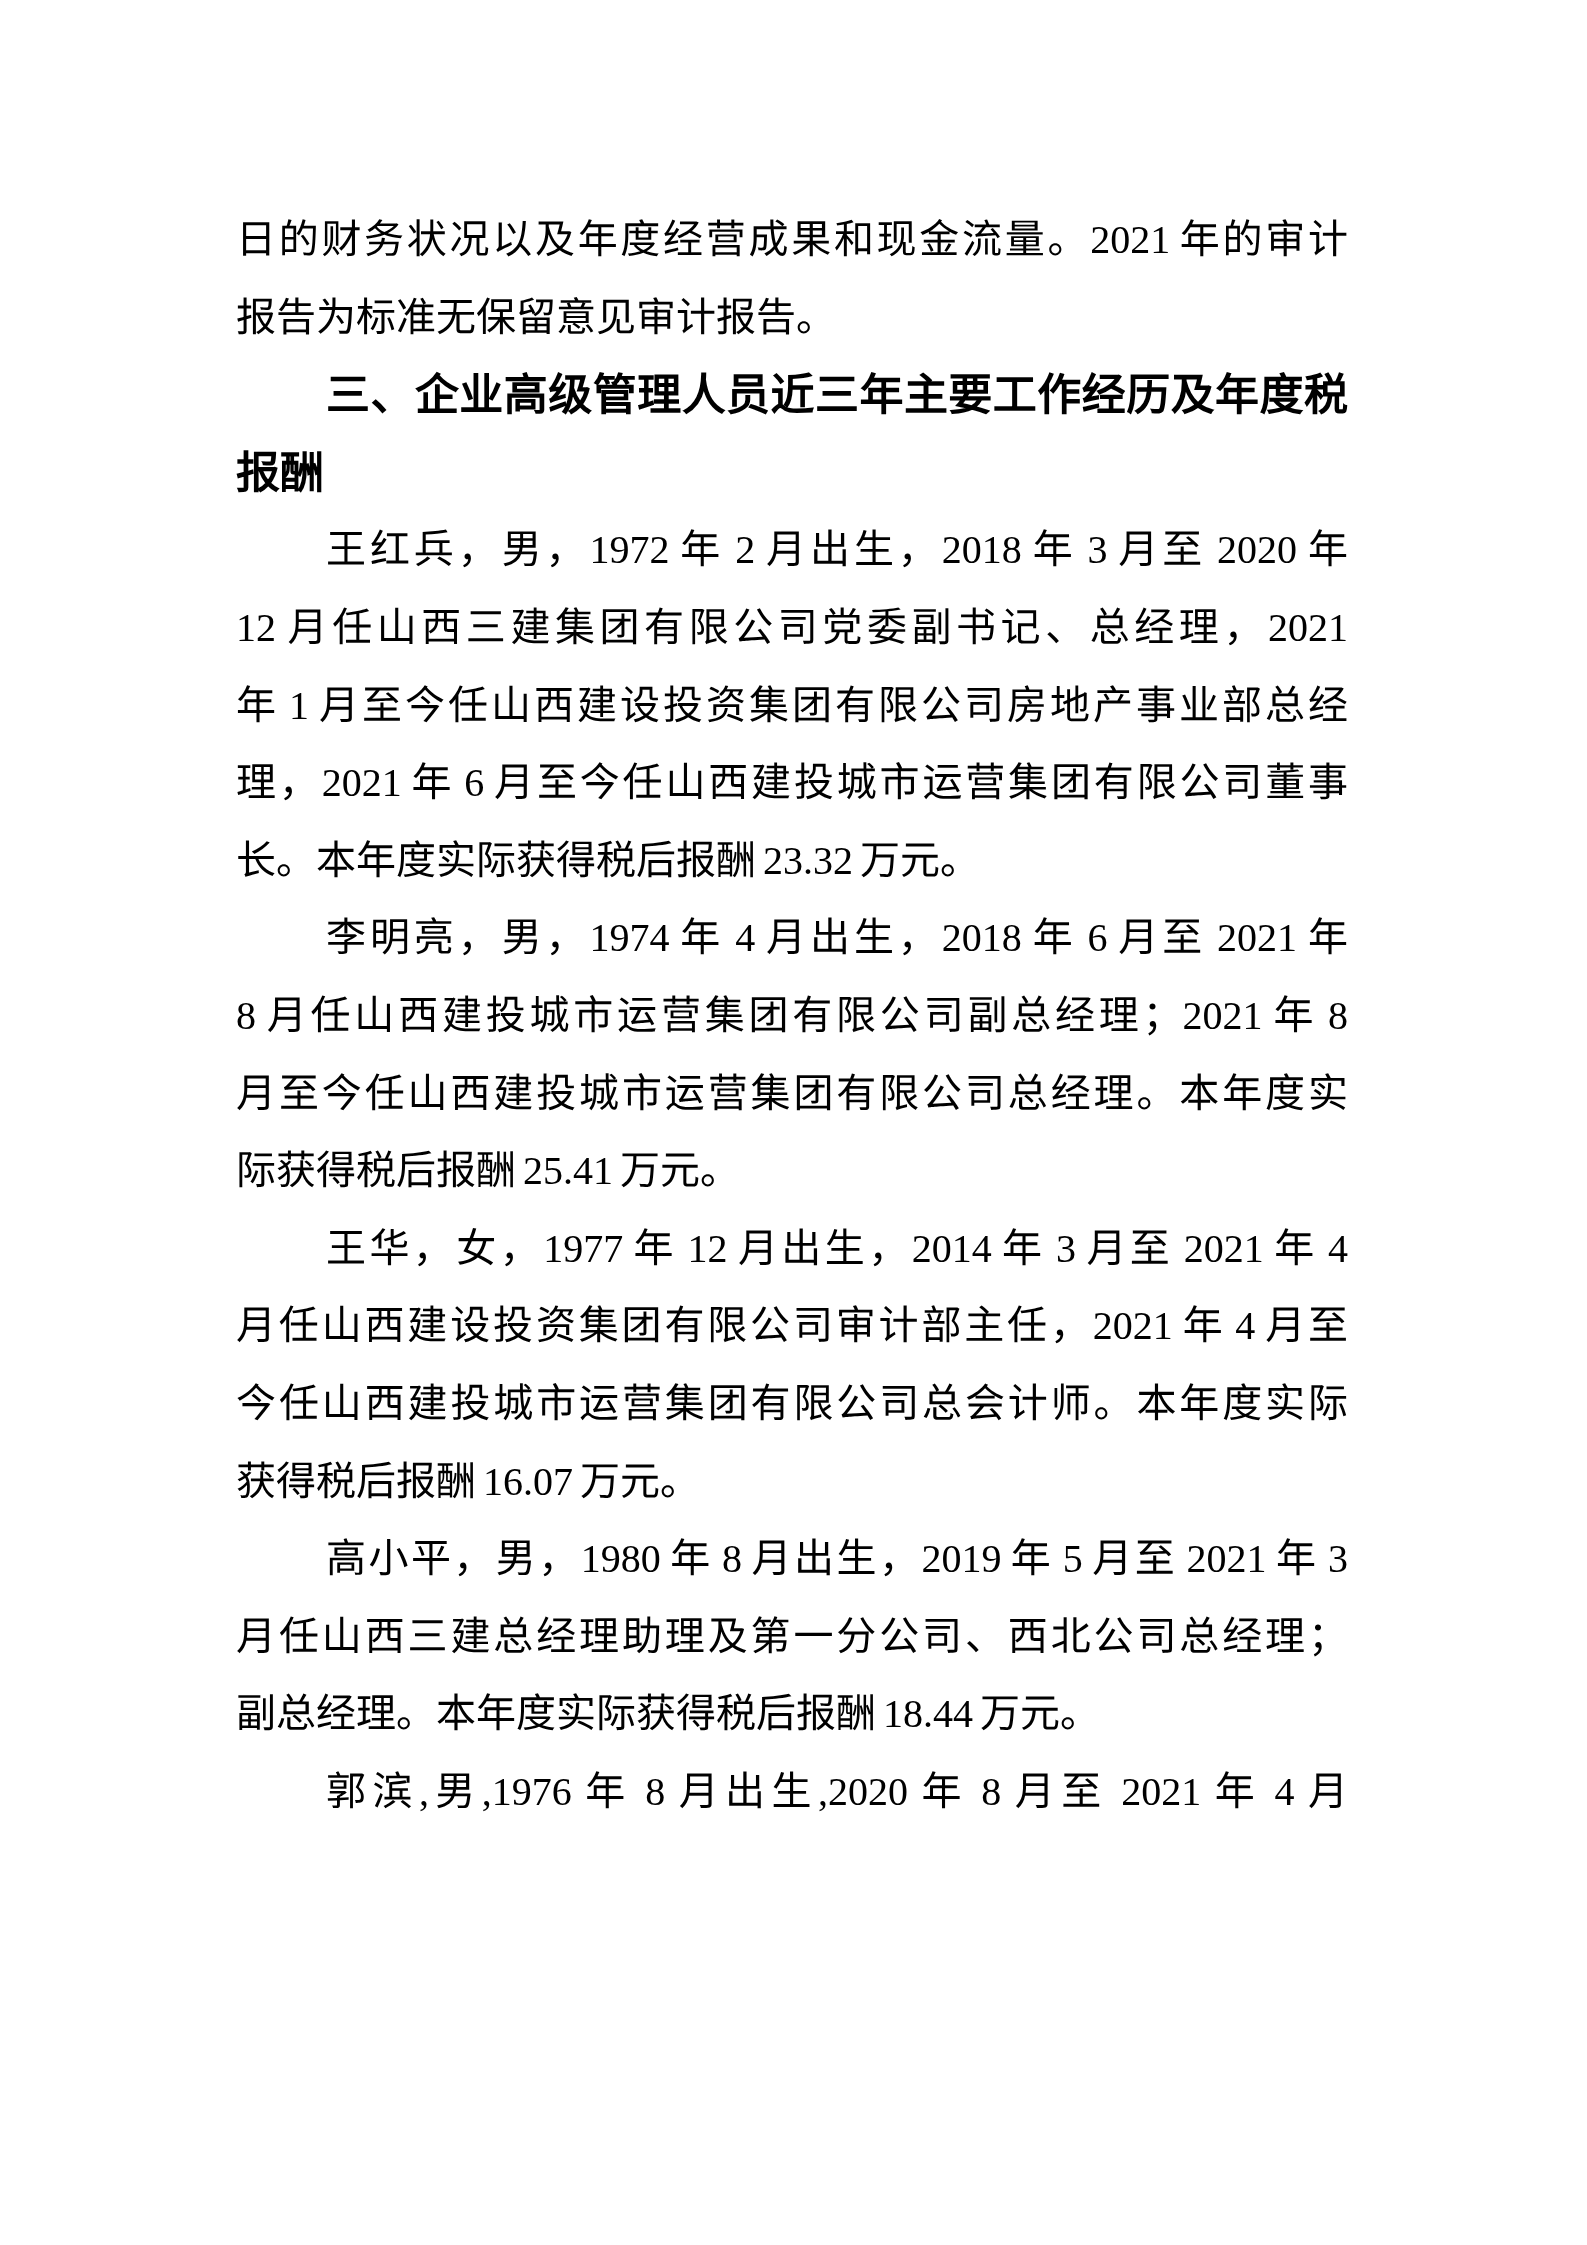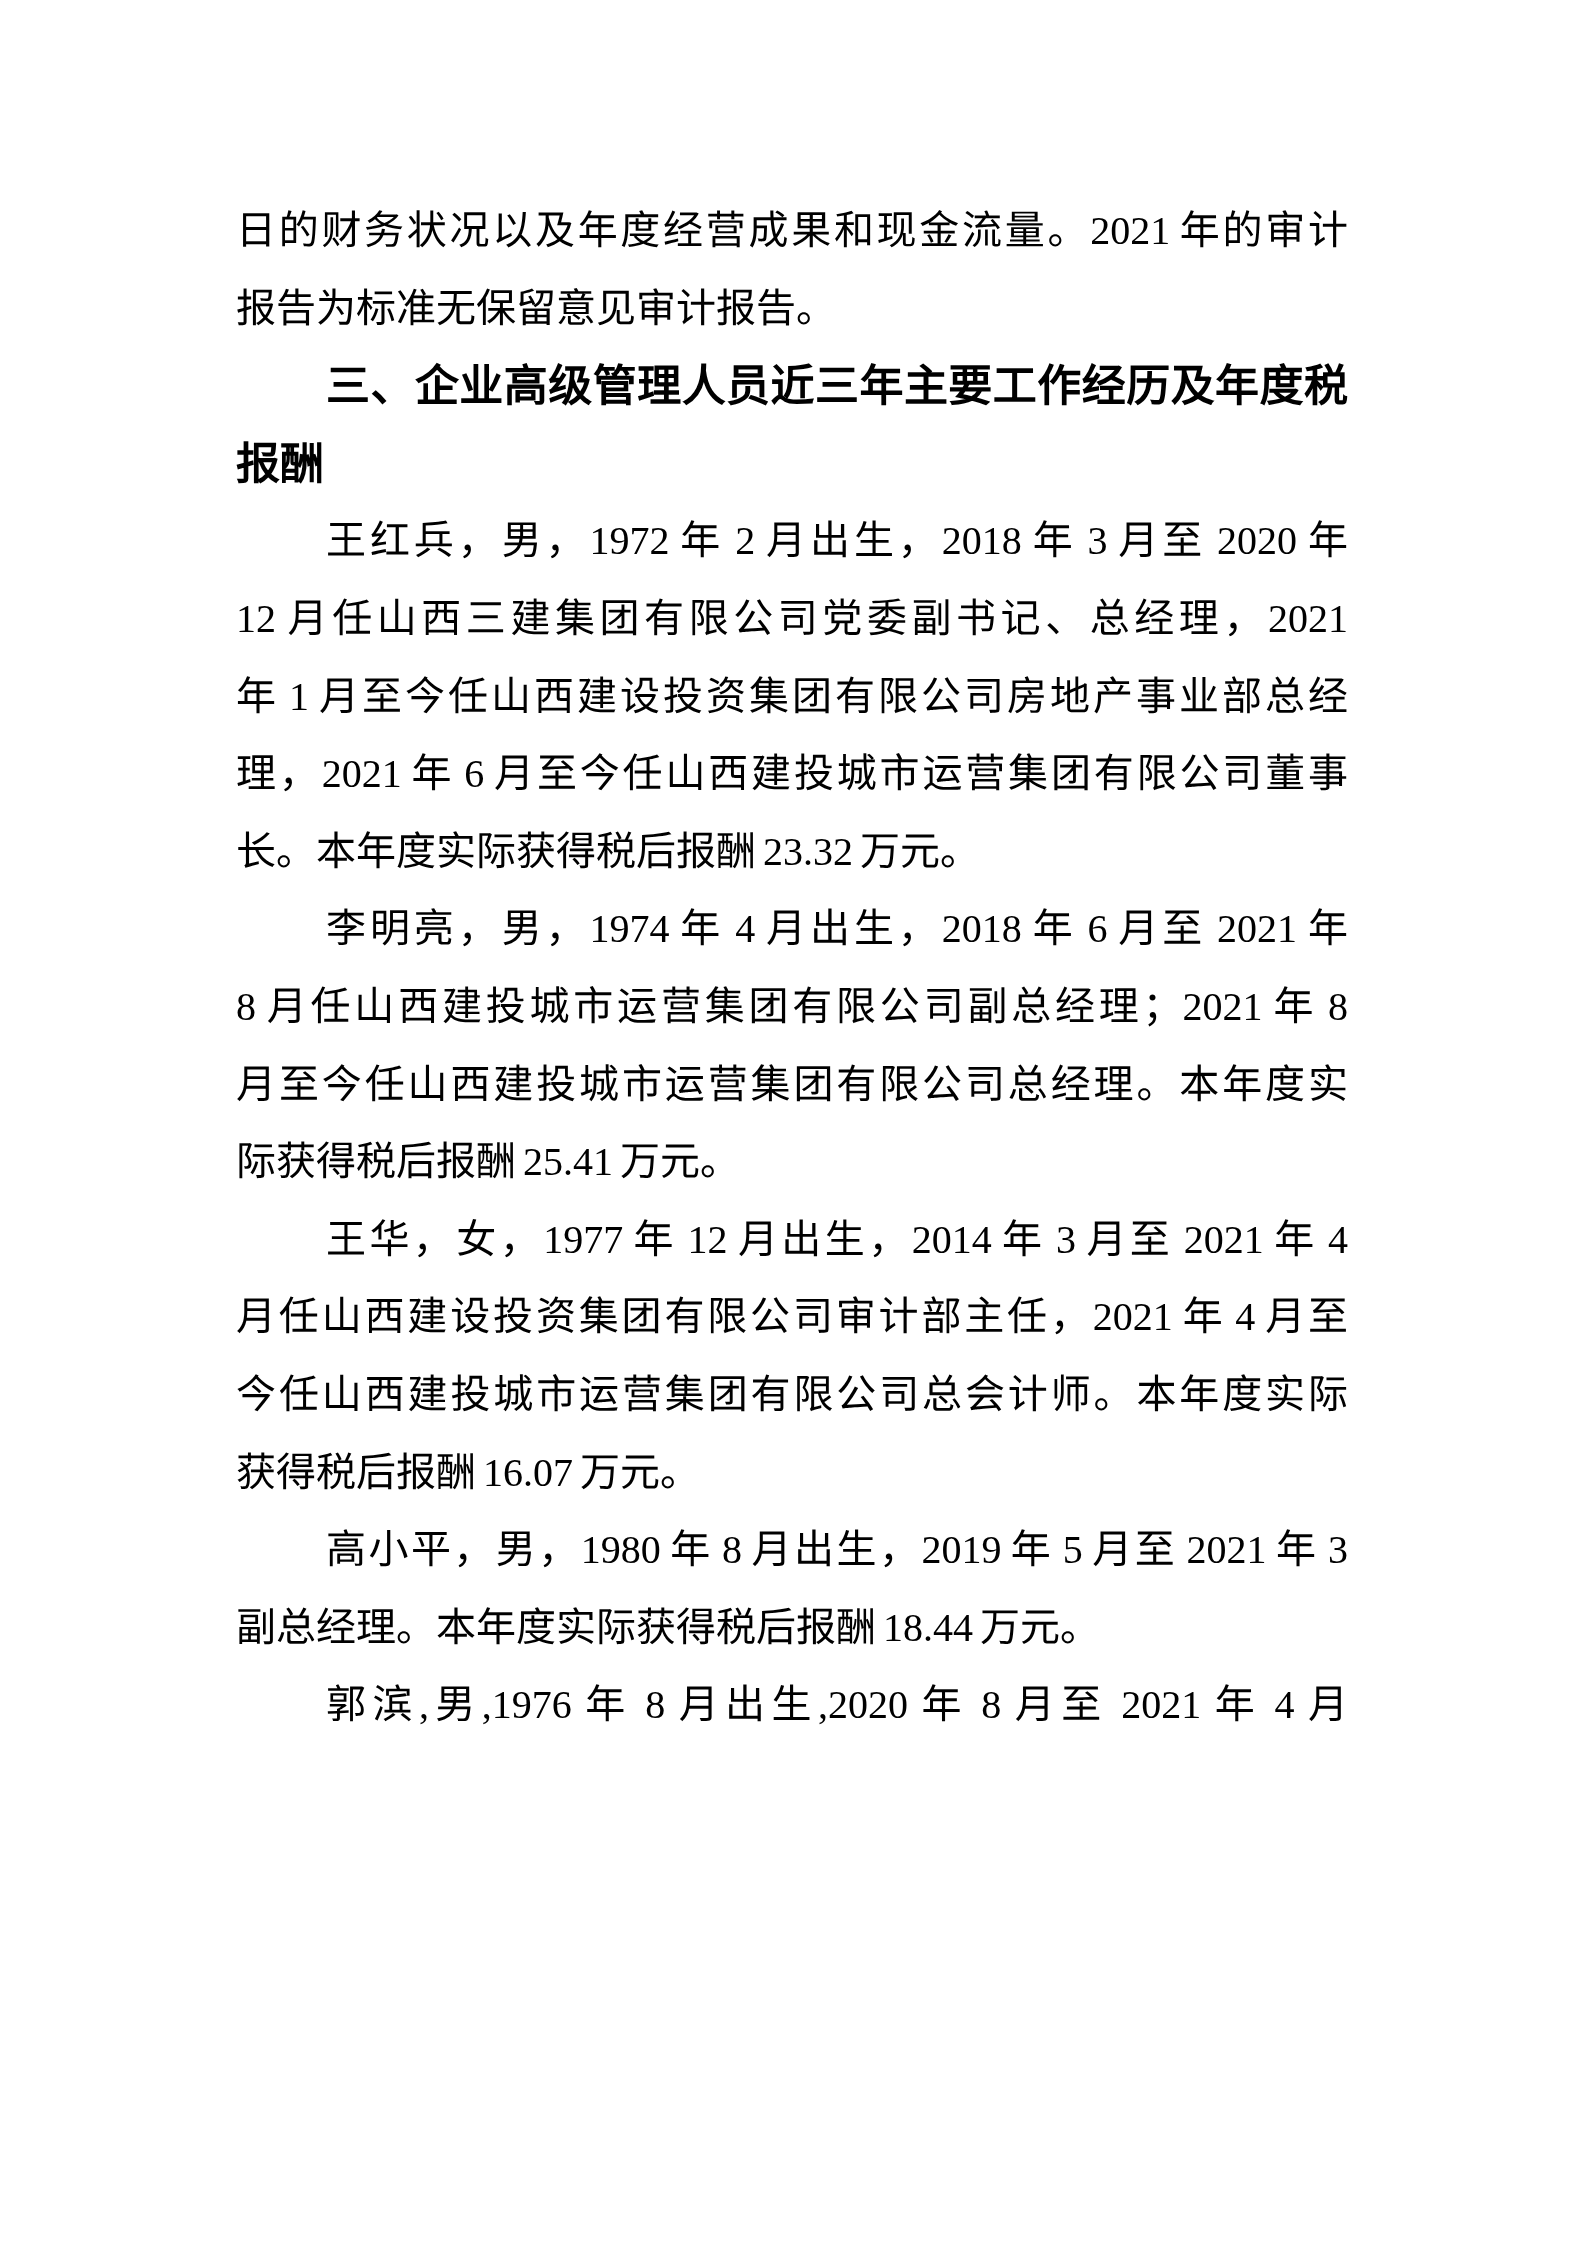--- a/index.html
+++ b/index.html
@@ -12,21 +12,21 @@
     width: 1587px;
     height: 2245px;
     background: #ffffff;
     color: #000000;
     overflow: hidden;
     font-family: "Liberation Serif", "DejaVu Serif", serif;
   }
   .content {
     position: absolute;
     left: 236px;
-    top: 192px;
+    top: 201px;
     width: 1112px;
   }
   .line {
     font-size: 40px;
     line-height: 77.6px;
     height: 77.6px;
     overflow: hidden;
     text-align: justify;
     text-align-last: justify;
     word-spacing: -3px;
@@ -72,19 +72,20 @@
         <div class="line para-last">际获得税后报酬 25.41 万元。</div>
       </div>
       <div class="block body">
         <div class="line indent">王华，女，1977 年 12 月出生，2014 年 3 月至 2021 年 4</div>
         <div class="line">月任山西建设投资集团有限公司审计部主任，2021 年 4 月至</div>
         <div class="line">今任山西建投城市运营集团有限公司总会计师。本年度实际</div>
         <div class="line para-last">获得税后报酬 16.07 万元。</div>
       </div>
       <div class="block body">
         <div class="line indent">高小平，男，1980 年 8 月出生，2019 年 5 月至 2021 年 3</div>
+        <div class="line">月任山西三建总经理助理及第一分公司、西北公司总经理；</div>
         <div class="line para-last">副总经理。本年度实际获得税后报酬 18.44 万元。</div>
       </div>
       <div class="block body">
         <div class="line indent">郭滨,男,1976 年 8 月出生,2020 年 8 月至 2021 年 4 月</div>
       </div>
     </div>
 </div>
 
 </body></html>

